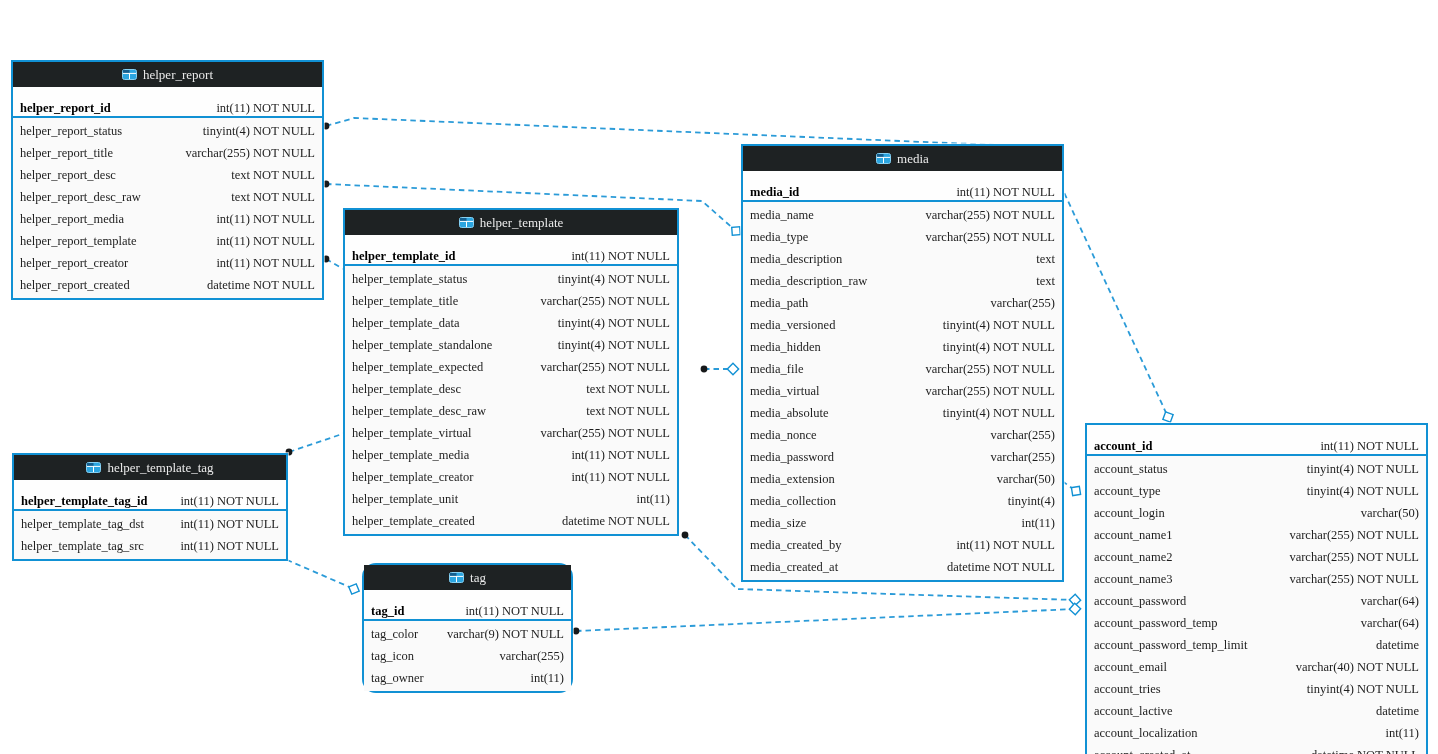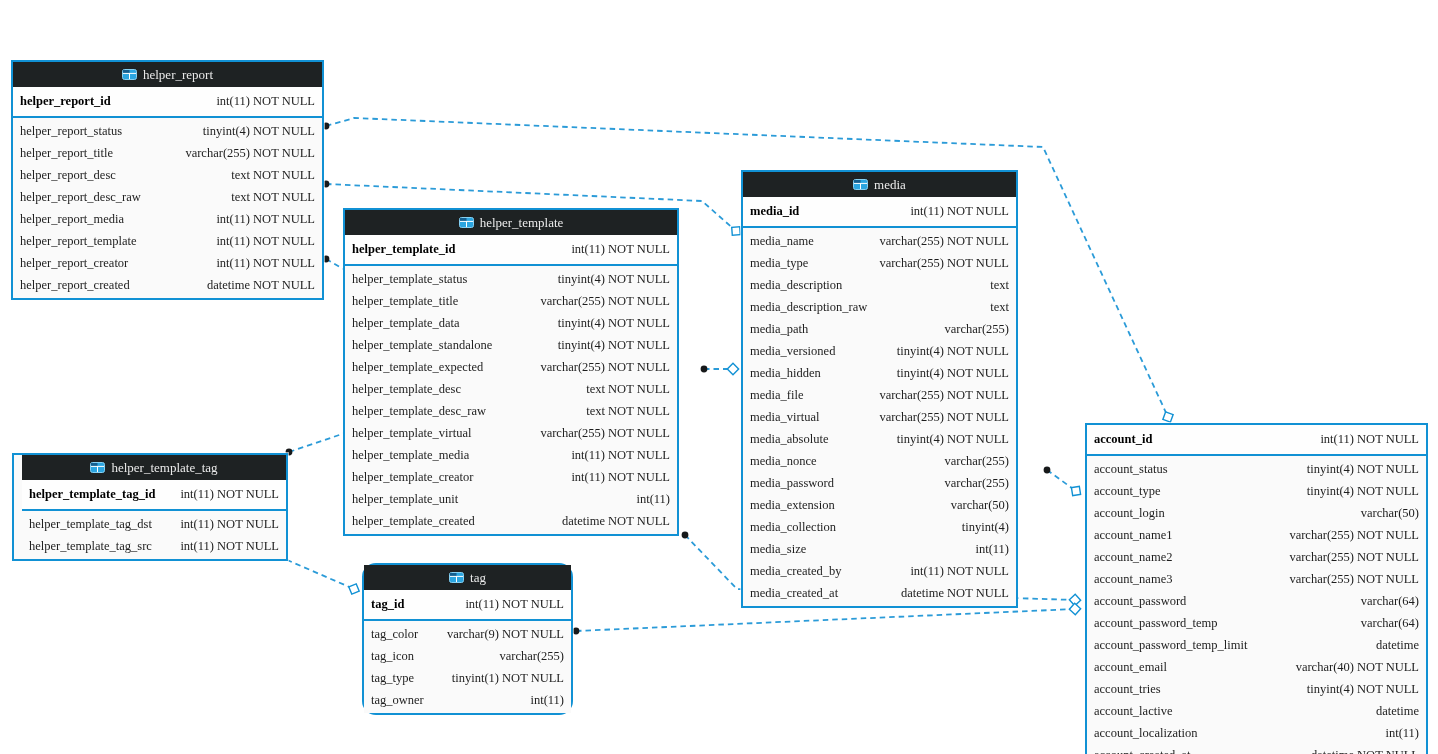--- a/index.html
+++ b/index.html
@@ -36,21 +36,21 @@
     align-items: center;
     justify-content: center;
     gap: 6px;
     font-size: 13px;
   }
   .tbl-header .ticon { display: inline-flex; align-items: center; }
   .pk-row {
     height: 29px;
     background: #fefefe;
     display: flex;
-    align-items: center;
+    align-items: flex-end;
     justify-content: space-between;
     padding: 0 7px;
     border-bottom: 2px solid #1191d4;
   }
   .pk-row .fname { font-weight: bold; color: #000; }
   .rows { padding: 2px 0 2px 0; background: #fafafa; }
   .field-row {
     height: 22px;
     display: flex;
     align-items: center;
@@ -222,21 +222,21 @@
         <div class="field-row">
           <span class="fname">helper_template_unit</span>
           <span class="ftype">int(11)</span>
         </div>
         <div class="field-row">
           <span class="fname">helper_template_created</span>
           <span class="ftype">datetime NOT NULL</span>
         </div>
       </div>
     </div>
-    <div class="db-table" style="left: 12px; top: 405px; width: 276px; padding-left: 8px;">
+    <div class="db-table" style="left: 12px; top: 405px; width: 276px;">
       <div class="tbl-header">
         <span class="ticon">
           <svg width="15" height="11" viewBox="0 0 15 11">
             <rect x="0.5" y="0.5" width="14" height="10" rx="2" fill="#2ba5e0" stroke="#85d0f3" stroke-width="1"></rect>
             <rect x="1" y="1" width="6.5" height="3" fill="#135f90"></rect>
             <line x1="1" y1="4.4" x2="14" y2="4.4" stroke="#ffffff" stroke-width="1"></line>
             <line x1="7.5" y1="4.4" x2="7.5" y2="10" stroke="#ffffff" stroke-width="1"></line>
           </svg>
         </span>
         <span class="ttitle">helper_template_tag</span>
@@ -275,30 +275,26 @@
       <div class="rows">
         <div class="field-row">
           <span class="fname">tag_color</span>
           <span class="ftype">varchar(9) NOT NULL</span>
         </div>
         <div class="field-row">
           <span class="fname">tag_icon</span>
           <span class="ftype">varchar(255)</span>
         </div>
         <div class="field-row">
-          <span class="fname">tag_type</span>
-          <span class="ftype">tinyint(1) NOT NULL</span>
-        </div>
-        <div class="field-row">
           <span class="fname">tag_owner</span>
           <span class="ftype">int(11)</span>
         </div>
       </div>
     </div>
-    <div class="db-table" style="left: 741px; top: 122px; width: 277px;">
+    <div class="db-table" style="left: 741px; top: 96px; width: 323px;">
       <div class="tbl-header">
         <span class="ticon">
           <svg width="15" height="11" viewBox="0 0 15 11">
             <rect x="0.5" y="0.5" width="14" height="10" rx="2" fill="#2ba5e0" stroke="#85d0f3" stroke-width="1"></rect>
             <rect x="1" y="1" width="6.5" height="3" fill="#135f90"></rect>
             <line x1="1" y1="4.4" x2="14" y2="4.4" stroke="#ffffff" stroke-width="1"></line>
             <line x1="7.5" y1="4.4" x2="7.5" y2="10" stroke="#ffffff" stroke-width="1"></line>
           </svg>
         </span>
         <span class="ttitle">media</span>

